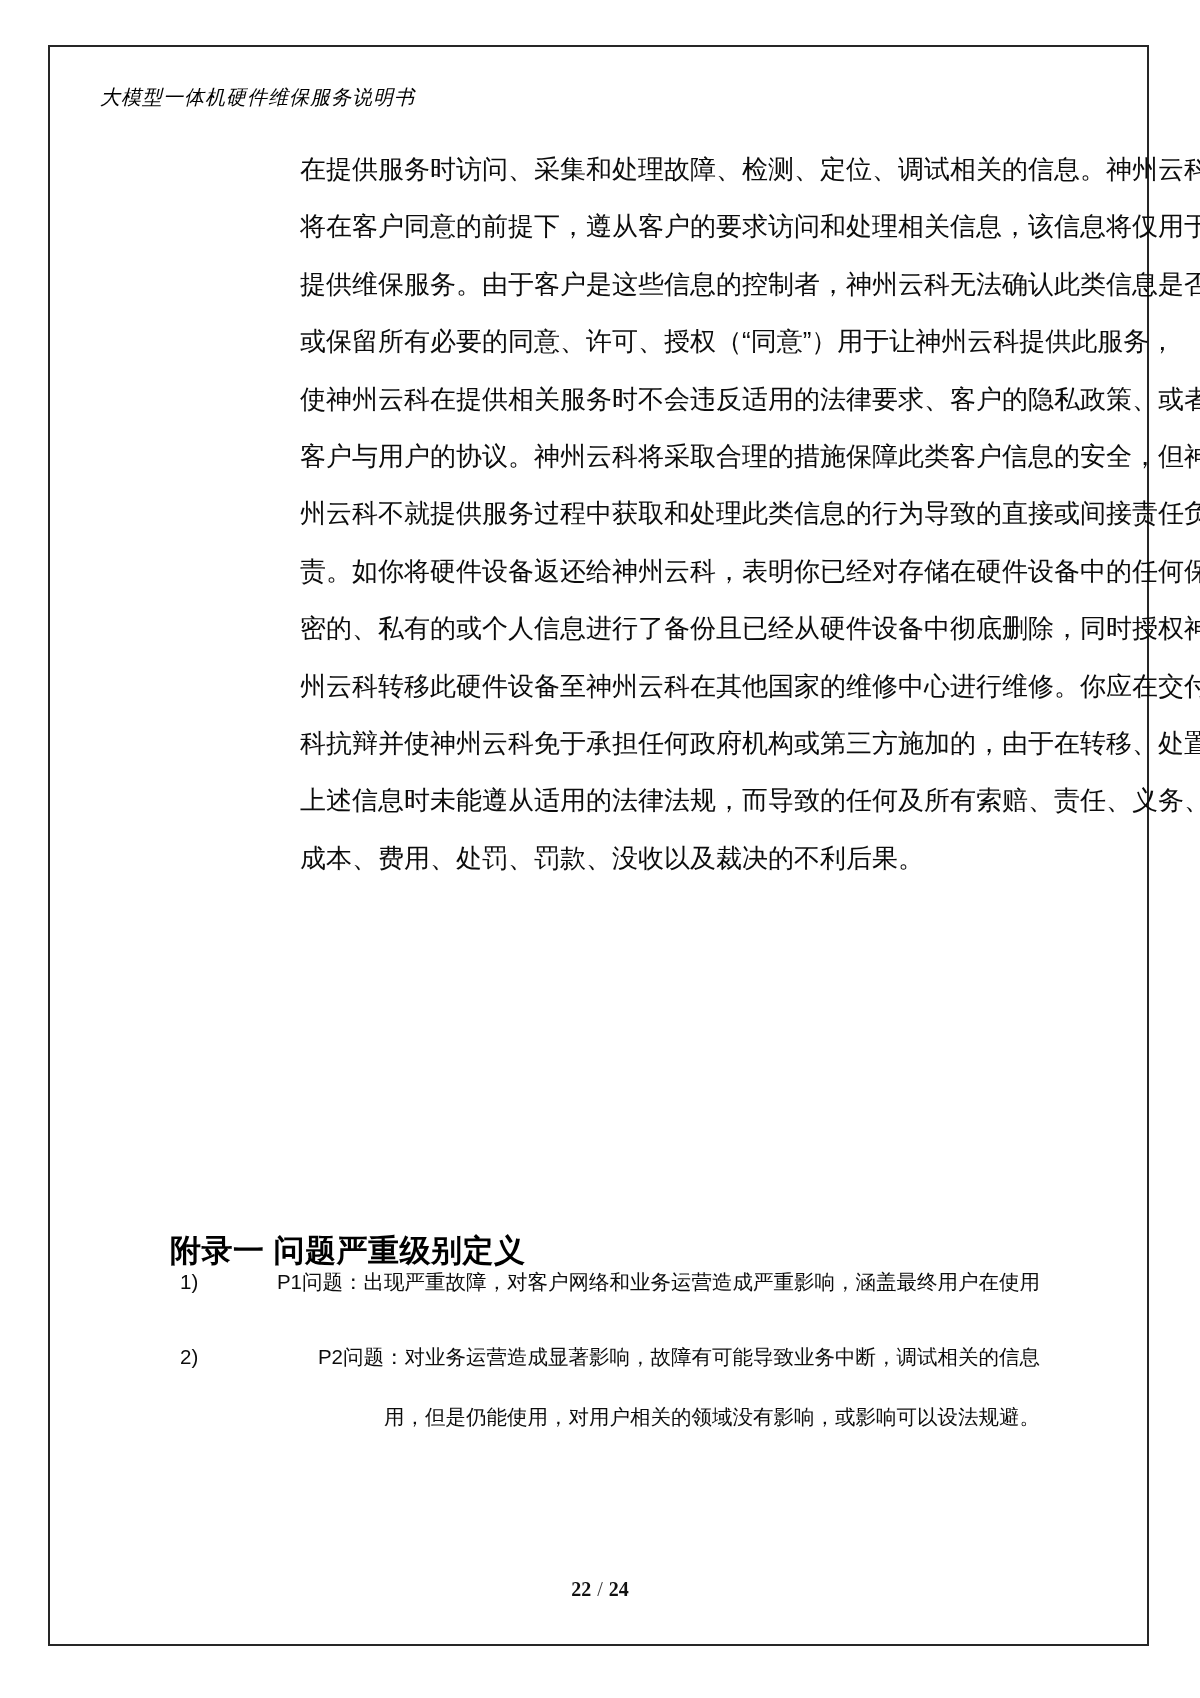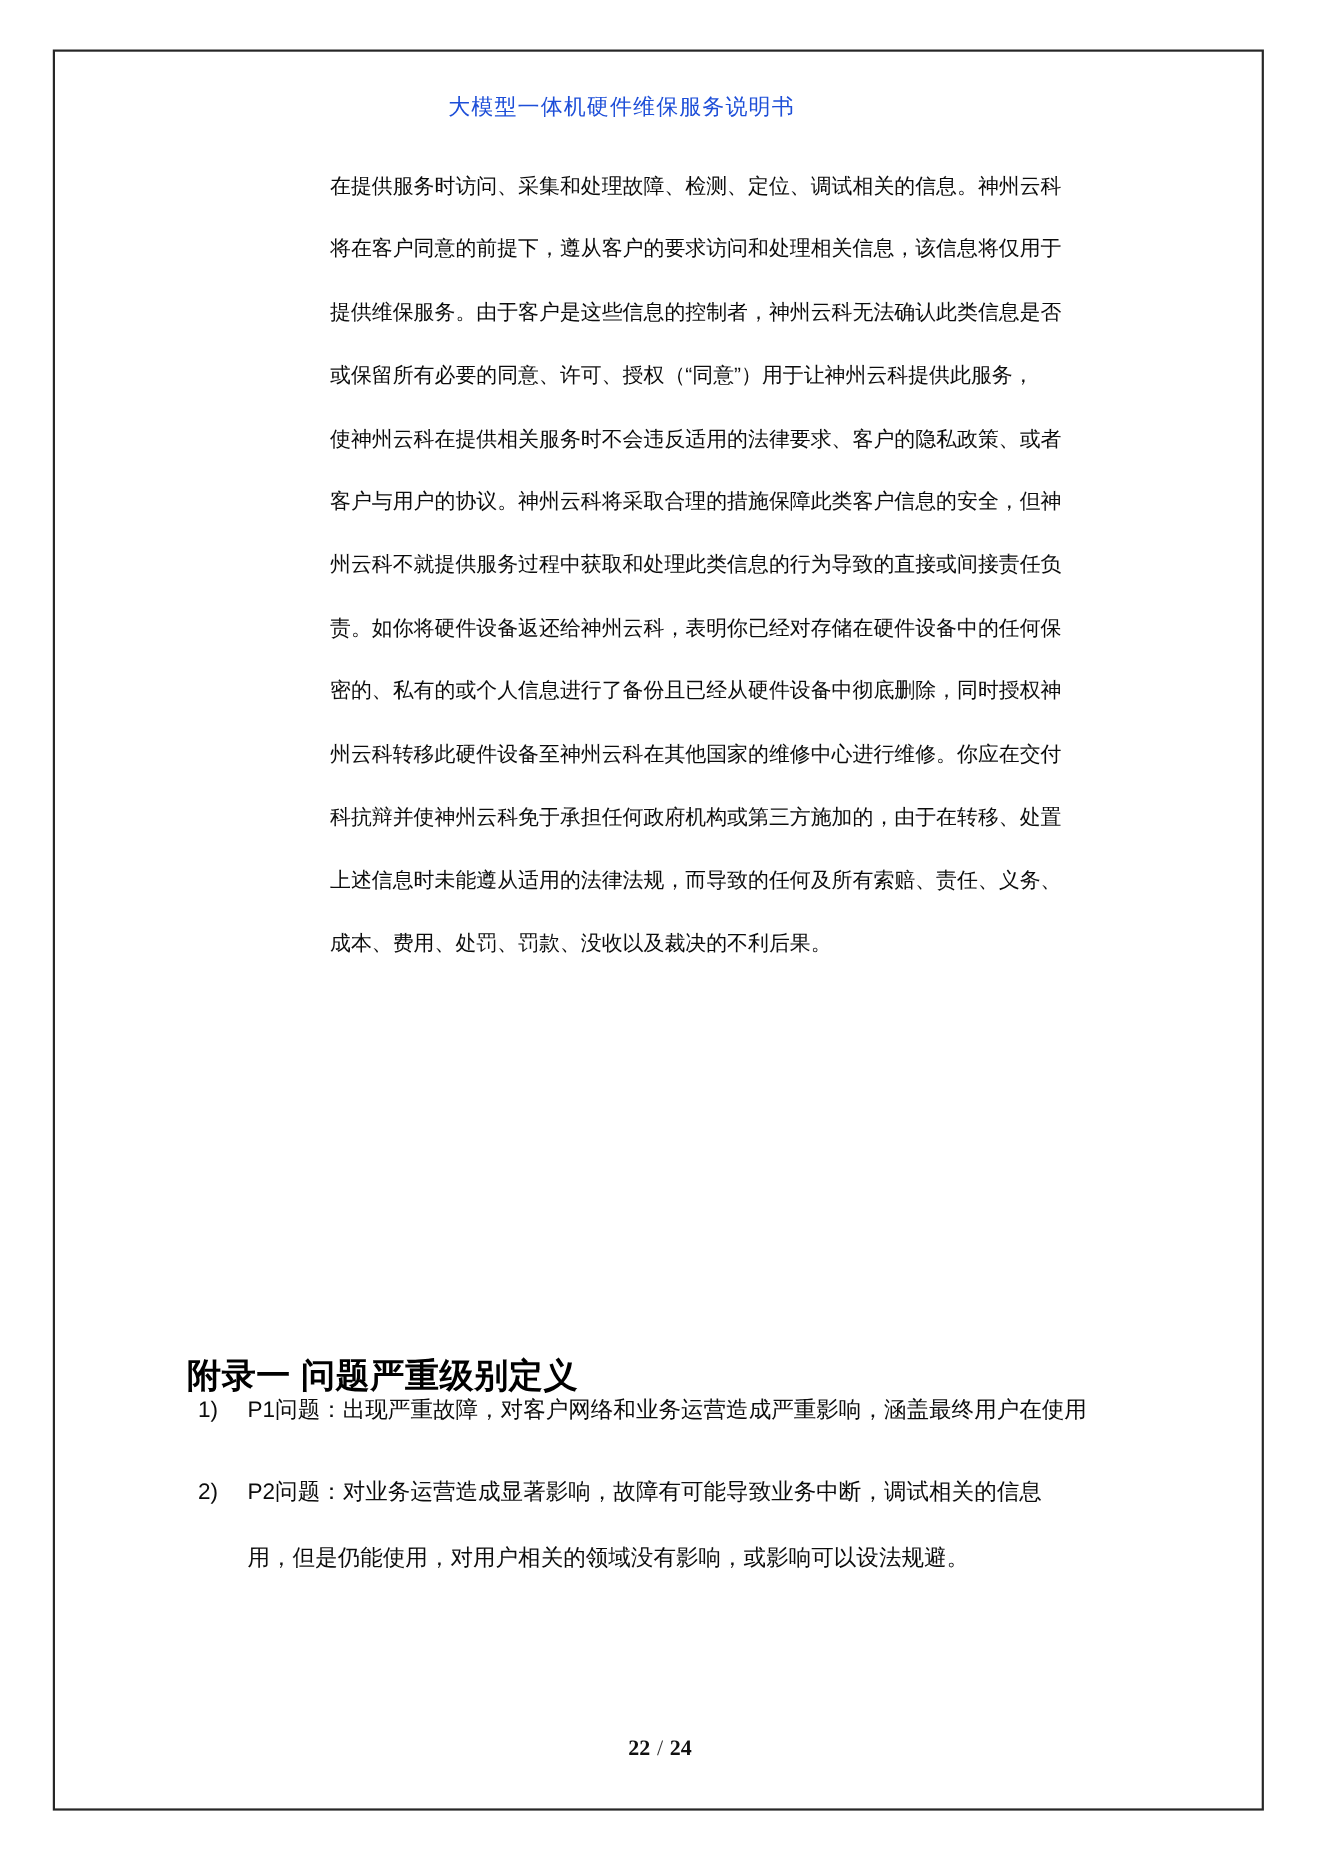--- a/index.html
+++ b/index.html
@@ -20,35 +20,36 @@
     height: 1601px;
     border: 2px solid #262626;
     box-sizing: border-box;
     background: #ffffff;
   }
   .doc-header {
     position: absolute;
     top: 84px;
     left: 100px;
     right: 170px;
-    text-align: center;
+    text-align: left;
     font-family: "Liberation Serif", "DejaVu Serif", serif;
     font-size: 20px;
     font-weight: 400;
-    color: #1d4ed8;
+    color: #000000;
     letter-spacing: 1px;
+    font-style: italic;
   }
   .body-paragraph {
     position: absolute;
     left: 300px;
     top: 141px;
     width: 730px;
   }
   .pline {
-    font-size: 19px;
+    font-size: 26px;
     line-height: 57.4px;
     height: 57.4px;
     white-space: nowrap;
     color: #0c0c0c;
   }
   .appendix-heading {
     position: absolute;
     left: 170px;
     top: 1186px;
     font-size: 31px;
@@ -68,21 +69,21 @@
     display: flex;
     align-items: flex-start;
     margin-bottom: 15px;
   }
   .list-marker {
     flex: 0 0 45px;
     font-size: 20.5px;
     line-height: 60px;
     color: #0c0c0c;
   }
-  .list-lines { flex: 1 1 auto; }
+  .list-lines { flex: 1 1 auto; text-align: right; }
   .lline {
     font-size: 20.5px;
     line-height: 60px;
     height: 60px;
     white-space: nowrap;
     color: #0c0c0c;
   }
   .doc-footer {
     position: absolute;
     left: 0;

